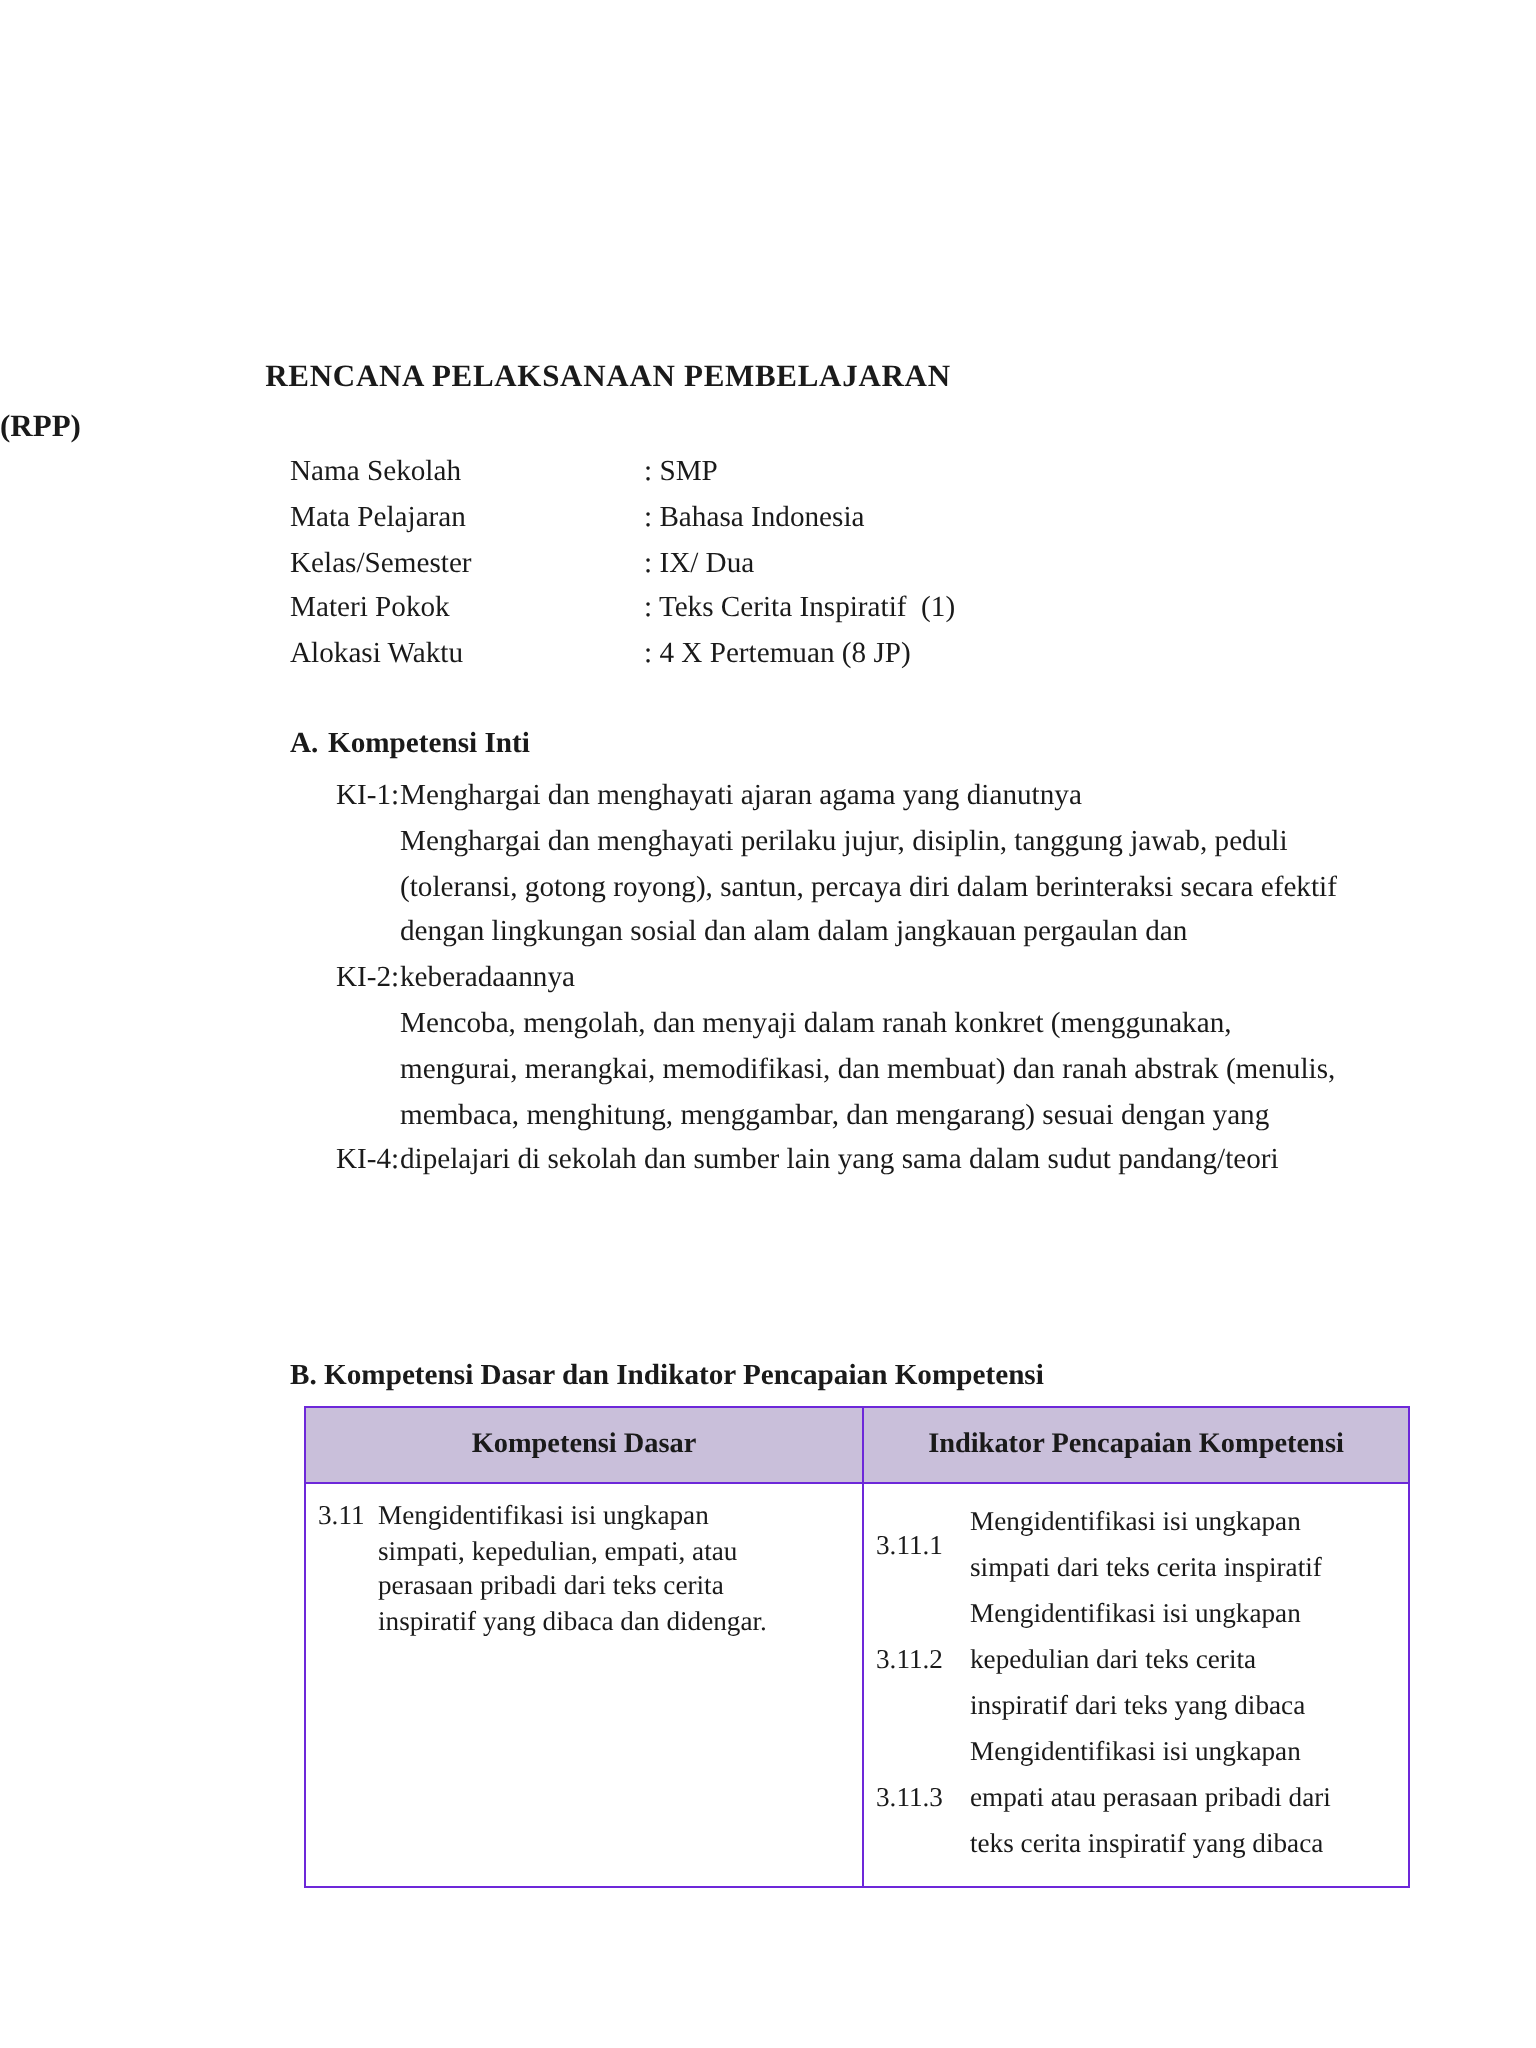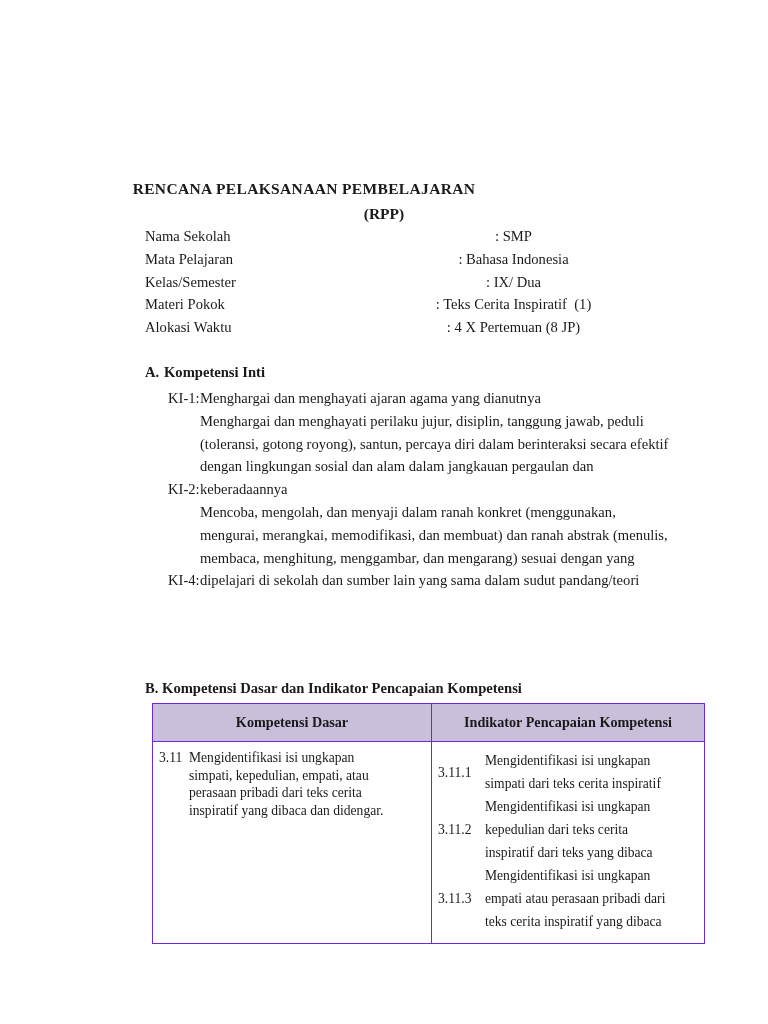--- a/index.html
+++ b/index.html
@@ -32,21 +32,21 @@
     text-align: center;
     font-size: 15.5px;
     font-weight: bold;
     letter-spacing: 0.35px;
   }
   .doc-subtitle {
     position: absolute;
     left: 0;
     top: 205px;
     width: 768px;
-    text-align: center;
+    text-align: left;
     font-size: 15.5px;
     font-weight: bold;
   }
 
   
   .meta {
     position: absolute;
     left: 145px;
     top: 228px;
     width: 560px;
@@ -58,21 +58,20 @@
     font-size: 14.6px;
   }
   .meta-label {
     width: 177px;
     flex: 0 0 177px;
     font-family: Liberation Serif, serif;
   }
   .meta-value {
     flex: 1 1 auto;
     white-space: pre;
-    text-align: center;
   }
 
   
   .section-a-heading {
     position: absolute;
     left: 145px;
     top: 364px;
     font-size: 14.6px;
     font-weight: bold;
   }

